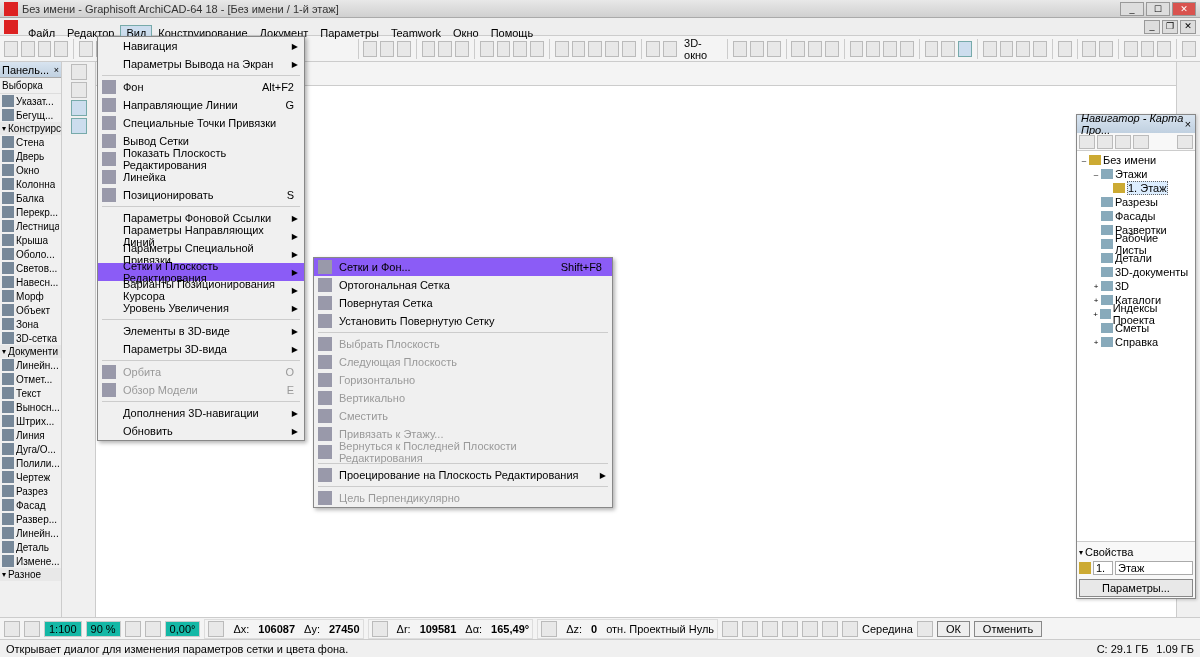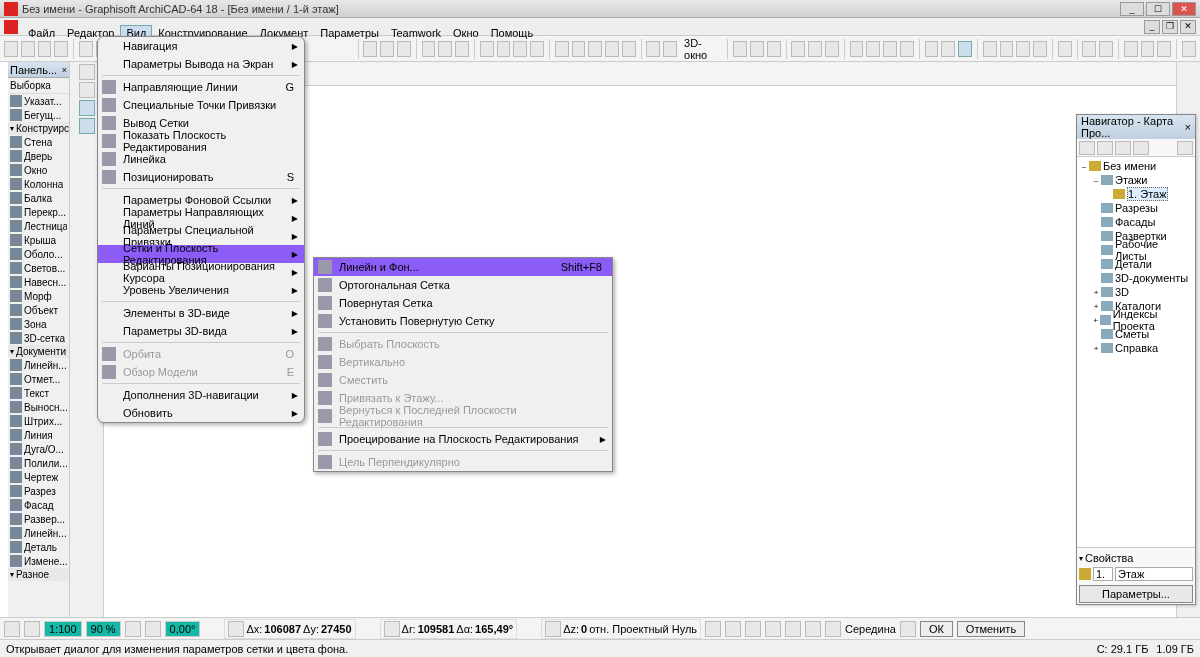--- a/index.html
+++ b/index.html
@@ -13,65 +13,65 @@
 .menubar { height: 18px; background: #eee; display: flex; align-items: center; padding: 0 4px; border-bottom: 1px solid #ccc; }
 .menubar .mitem { padding: 2px 6px; cursor: pointer; margin-top: 13px; }
 .menubar .mitem.active { background: #cde; border: 1px solid #7aa; padding: 1px 5px; }
 .menubar .mdi-btns { margin-left: auto; display: flex; gap: 2px; }
 .menubar .mdi-btn { width: 16px; height: 14px; background: #ddd; border: 1px solid #999; font-size: 9px; text-align: center; cursor: pointer; }
 .toolbar { height: 26px; background: #f4f4f4; border-bottom: 1px solid #ccc; display: flex; align-items: center; padding: 0 4px; gap: 3px; }
 .tbtn { width: 16px; height: 16px; background: #e8e8e8; border: 1px solid #bbb; cursor: pointer; }
 .tbtn.active { background: #cde; border-color: #7aa; }
 .tsep { width: 1px; height: 20px; background: #ccc; margin: 0 2px; }
 .tlabel { padding: 0 4px; }
-.main { display: flex; height: 560px; position: relative; margin-left: 8px; }
+.main { display: flex; height: 560px; position: relative; }
 .leftpanel { width: 62px; background: #f0f0f0; border-right: 1px solid #ccc; display: flex; flex-direction: column; }
 .palette-hdr { height: 16px; background: linear-gradient(#d8e4f0,#c0d0e0); font-size: 10px; padding: 1px 2px; display: flex; align-items: center; border-bottom: 1px solid #aaa; }
 .palette-hdr .x { margin-left: auto; font-size: 9px; cursor: pointer; }
 .toolrow { display: flex; align-items: center; height: 14px; padding: 0 2px; cursor: pointer; gap: 2px; }
 .toolrow .ticon { width: 12px; height: 12px; background: #789; flex-shrink: 0; }
 .toolrow .tlbl { font-size: 10px; white-space: nowrap; overflow: hidden; }
 .toolsect { font-size: 10px; padding: 1px 2px; background: #e8e8e8; display: flex; align-items: center; }
 .toolsect .arr { margin-right: 2px; font-size: 8px; }
 .selrow { height: 16px; display: flex; align-items: center; padding: 0 2px; border-bottom: 1px solid #ddd; }
 .canvas { flex: 1; background: #fff; position: relative; }
 .subtoolbar { position: absolute; top: 0; left: 0; right: 0; height: 24px; background: #f4f4f4; border-bottom: 1px solid #ccc; display: flex; align-items: center; padding: 0 4px; gap: 3px; }
 .dropdown-menu { position: absolute; background: #f0f0f0; border: 1px solid #888; box-shadow: 2px 2px 4px rgba(0,0,0,0.3); z-index: 100; }
-.dropdown-menu.main-menu { left: 97px; top: 36px; width: 208px; border-radius: 7px; }
+.dropdown-menu.main-menu { left: 97px; top: 36px; width: 208px; }
 .dropdown-menu.sub-menu { left: 313px; top: 257px; width: 300px; }
 .menu-item { display: flex; align-items: center; height: 18px; padding: 0 25px 0 25px; cursor: pointer; position: relative; }
 .menu-item.highlighted { background: #8b5cf6; }
 .menu-item.disabled { color: #999; }
 .menu-item .micon { position: absolute; left: 4px; width: 14px; height: 14px; }
 .menu-item .arrow { position: absolute; right: 6px; font-size: 8px; }
 .menu-item .shortcut { position: absolute; right: 10px; }
 .menu-sep { height: 1px; background: #ccc; margin: 2px 4px; }
 .rightdock { width: 24px; background: #f0f0f0; border-left: 1px solid #ccc; }
 .navigator { position: absolute; right: 4px; top: 114px; width: 120px; background: #f8f8f8; border: 1px solid #888; box-shadow: 1px 1px 3px rgba(0,0,0,0.2); }
-.nav-hdr { height: 24px; background: linear-gradient(#d8e4f0,#c0d0e0); font-size: 10px; padding: 1px 4px; display: flex; align-items: center; }
+.nav-hdr { height: 18px; background: linear-gradient(#d8e4f0,#c0d0e0); font-size: 10px; padding: 1px 4px; display: flex; align-items: center; font-style: italic; }
 .nav-hdr .x { margin-left: auto; cursor: pointer; }
 .nav-tabs { height: 18px; display: flex; align-items: center; padding: 2px; gap: 2px; border-bottom: 1px solid #ccc; }
 .nav-tab { width: 16px; height: 14px; background: #e8e8e8; border: 1px solid #bbb; cursor: pointer; }
 .nav-tree { padding: 2px; font-size: 10px; background: #fff; height: 390px; overflow: auto; }
 .tree-item { display: flex; align-items: center; height: 14px; cursor: pointer; }
 .tree-item .expand { width: 10px; text-align: center; font-size: 8px; }
 .tree-item .ticon2 { width: 12px; height: 10px; margin-right: 2px; }
 .tree-item.sel .lbl { border: 1px dotted #666; background: #def; }
 .tree-item.l0 { padding-left: 0; }
 .tree-item.l1 { padding-left: 12px; }
 .tree-item.l2 { padding-left: 24px; }
 .nav-props { border-top: 1px solid #ccc; padding: 2px; font-size: 10px; }
 .nav-props .prow { display: flex; align-items: center; height: 16px; gap: 2px; }
 .nav-props .pinput { flex: 1; border: 1px solid #aaa; height: 14px; background: #fff; padding: 0 2px; }
 .nav-props .pbtn { flex: 1; border: 1px solid #888; background: #e8e8e8; height: 18px; text-align: center; line-height: 16px; cursor: pointer; }
 .sm-x { position: absolute; right: 2px; top: 524px; width: 18px; height: 14px; background: #d9534f; color: #fff; text-align: center; font-size: 9px; line-height: 14px; cursor: pointer; }
 .statusbar { position: absolute; bottom: 18px; left: 0; right: 0; height: 22px; background: #f4f4f4; border-top: 1px solid #ccc; display: flex; align-items: center; padding: 0 4px; gap: 4px; font-size: 10px; }
 .sbtn { width: 16px; height: 16px; background: #e8e8e8; border: 1px solid #bbb; cursor: pointer; }
 .sfield { border: 1px solid #ccc; padding: 1px 4px; background: #14b8a6; }
-.sgroup { display: flex; align-items: center; gap: 2px; border: 1px solid #ddd; padding: 1px 3px; margin-left: 20px; }
+.sgroup { display: flex; align-items: center; gap: 9px; border: 1px solid #ddd; padding: 1px 3px; }
 .okbtn { border: 1px solid #888; background: #eee; padding: 1px 8px; cursor: pointer; }
 .hintbar { position: absolute; bottom: 0; left: 0; right: 0; height: 18px; background: #f0f0f0; border-top: 1px solid #ccc; display: flex; align-items: center; padding: 0 6px; }
 .hintbar .right { margin-left: auto; display: flex; gap: 8px; }
 .secondary-tb { position: absolute; right: 130px; top: 62px; height: 24px; display: flex; align-items: center; gap: 3px; background: #f4f4f4; border: 1px solid #ccc; padding: 0 4px; }
 </style>
 </head>
 <body>
 
 <div class="titlebar">
   <div class="app-icon"></div>
@@ -345,20 +345,25 @@
       <span>Навигация</span>
       <span class="arrow">▶</span>
     </div>
     <div class="menu-item">
       <span>Параметры Вывода на Экран</span>
       <span class="arrow">▶</span>
     </div>
     <div class="menu-sep"></div>
     <div class="menu-item">
       <span class="micon" style="background:#99a"></span>
+      <span>Фон</span>
+      <span class="shortcut">Alt+F2</span>
+    </div>
+    <div class="menu-item">
+      <span class="micon" style="background:#99a"></span>
       <span>Направляющие Линии</span>
       <span class="shortcut">G</span>
     </div>
     <div class="menu-item">
       <span class="micon" style="background:#99a"></span>
       <span>Специальные Точки Привязки</span>
     </div>
     <div class="menu-item">
       <span class="micon" style="background:#99a"></span>
       <span>Вывод Сетки</span>
@@ -428,39 +433,47 @@
     </div>
     <div class="menu-item">
       <span>Обновить</span>
       <span class="arrow">▶</span>
     </div>
   </div>
 
 <div class="dropdown-menu sub-menu" id="sub-menu">
     <div class="menu-item highlighted">
       <span class="micon" style="background:#99a"></span>
-      <span>Линейн и Фон...</span>
+      <span>Сетки и Фон...</span>
       <span class="shortcut">Shift+F8</span>
     </div>
     <div class="menu-item">
       <span class="micon" style="background:#99a"></span>
       <span>Ортогональная Сетка</span>
     </div>
     <div class="menu-item">
       <span class="micon" style="background:#99a"></span>
       <span>Повернутая Сетка</span>
     </div>
     <div class="menu-item">
       <span class="micon" style="background:#99a"></span>
       <span>Установить Повернутую Сетку</span>
     </div>
     <div class="menu-sep"></div>
     <div class="menu-item disabled">
       <span class="micon" style="background:#99a"></span>
       <span>Выбрать Плоскость</span>
+    </div>
+    <div class="menu-item disabled">
+      <span class="micon" style="background:#99a"></span>
+      <span>Следующая Плоскость</span>
+    </div>
+    <div class="menu-item disabled">
+      <span class="micon" style="background:#99a"></span>
+      <span>Горизонтально</span>
     </div>
     <div class="menu-item disabled">
       <span class="micon" style="background:#99a"></span>
       <span>Вертикально</span>
     </div>
     <div class="menu-item disabled">
       <span class="micon" style="background:#99a"></span>
       <span>Сместить</span>
     </div>
     <div class="menu-item disabled">

